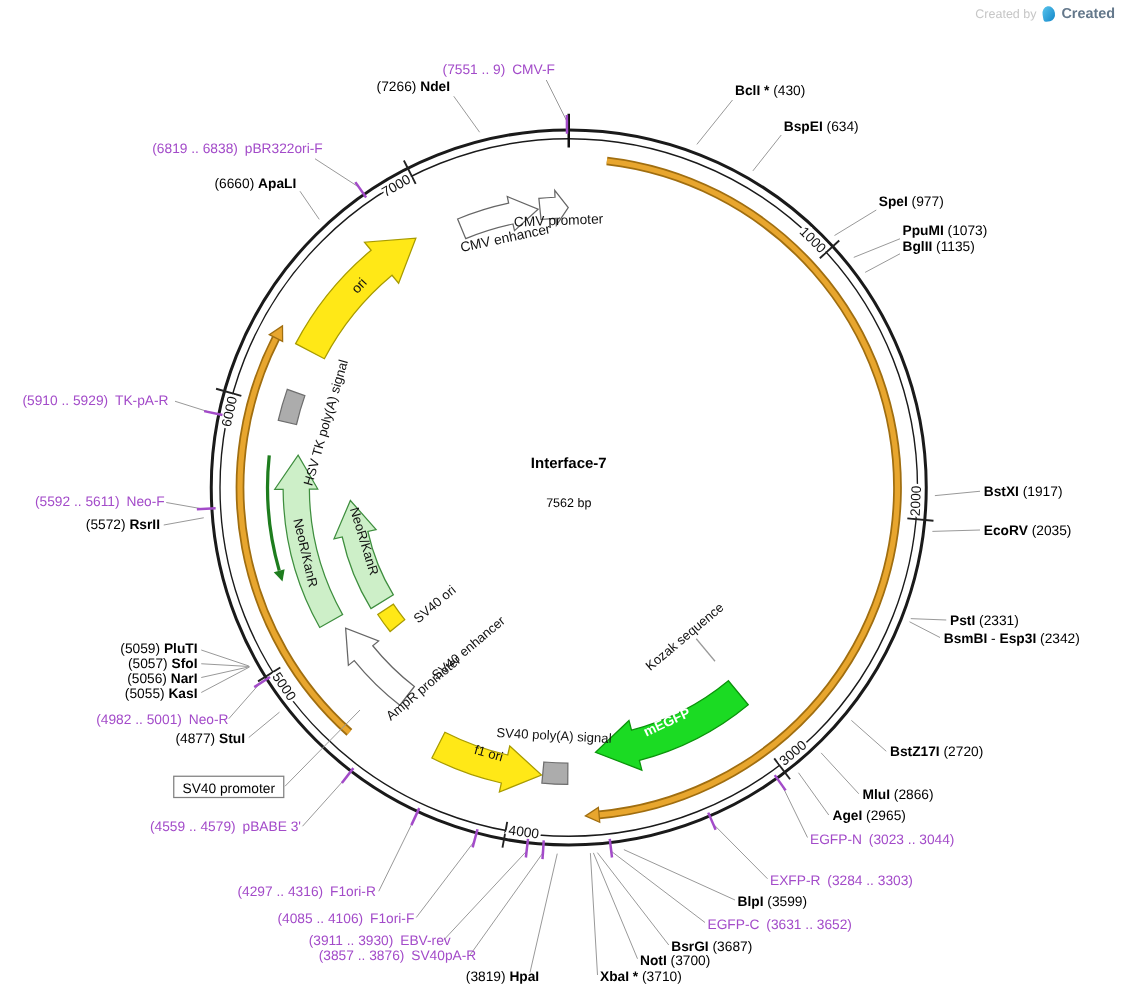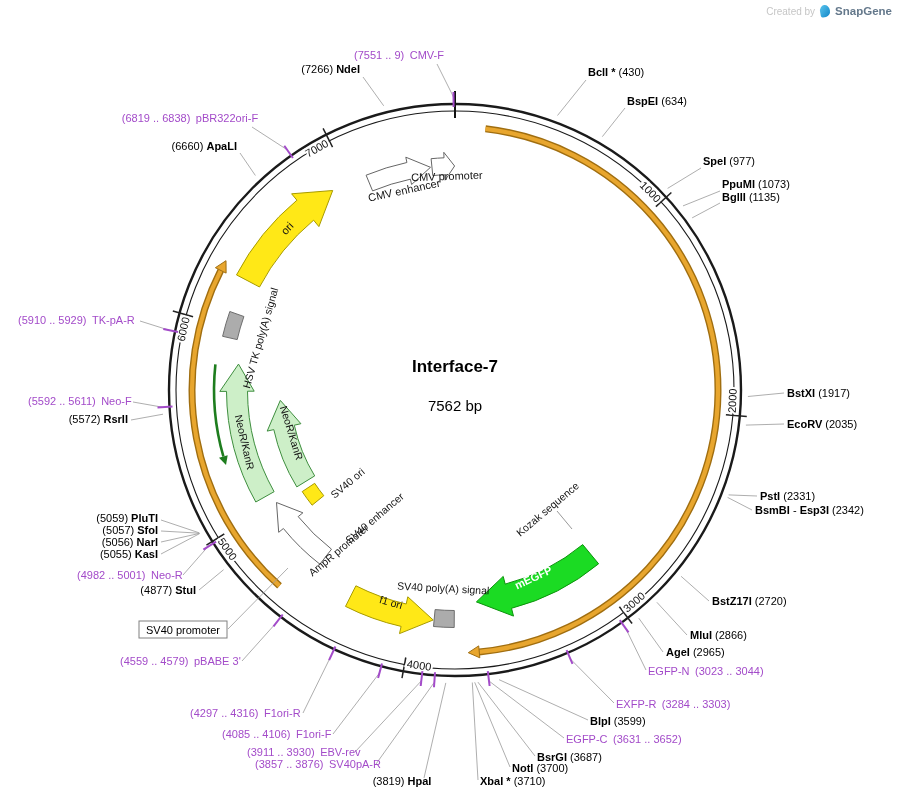--- a/index.html
+++ b/index.html
@@ -9,22 +9,22 @@
   .ringO{fill:none;stroke:#1a1a1a;stroke-width:2.4;}
   .ringI{fill:none;stroke:#1a1a1a;stroke-width:1.1;}
   .poslabel{font-family:"Liberation Sans",sans-serif;font-size:11px;fill:#111;
             stroke:#ffffff;stroke-width:4px;paint-order:stroke;}
   .featlabel{font-family:"Liberation Sans",sans-serif;}
   .callout{font-family:"Liberation Sans",sans-serif;font-size:11px;}
   .leader{stroke:#999999;stroke-width:0.8;fill:none;}
   .labelbox{fill:#ffffff;stroke:#808080;stroke-width:1;}
   .center-label{position:absolute;left:455px;top:388px;transform:translate(-50%,-55%);
                 text-align:center;pointer-events:none;}
-  .pname{font-size:17px;font-weight:bold;color:#000;}
-  .psize{font-size:15px;color:#000;margin-top:20px;}
+  .pname{font-size:12px;font-weight:bold;color:#000;}
+  .psize{font-size:10px;color:#000;margin-top:20px;}
   .watermark{position:absolute;top:5px;right:10px;display:flex;align-items:center;gap:5px;}
   .wm-prefix{font-size:10px;color:#c6c6c6;}
   .wm-logo{display:inline-block;width:10px;height:12px;border-radius:50% 50% 50% 2px;
            background:linear-gradient(135deg,#5bc6ee,#1286c8);transform:rotate(-10deg);}
   .wm-brand{font-size:11.5px;font-weight:600;color:#64788b;}
 </style>
 </head>
 <body>
 
 <div class="canvas">
@@ -174,15 +174,15 @@
     </svg>
 
   <div class="center-label">
     <div class="pname">Interface-7</div>
     <div class="psize">7562 bp</div>
   </div>
 
   <div class="watermark">
     <span class="wm-prefix">Created by</span>
     <span class="wm-logo"></span>
-    <span class="wm-brand">SnapGene</span>
+    <span class="wm-brand">Created</span>
   </div>
 </div>
 
 </body></html>

